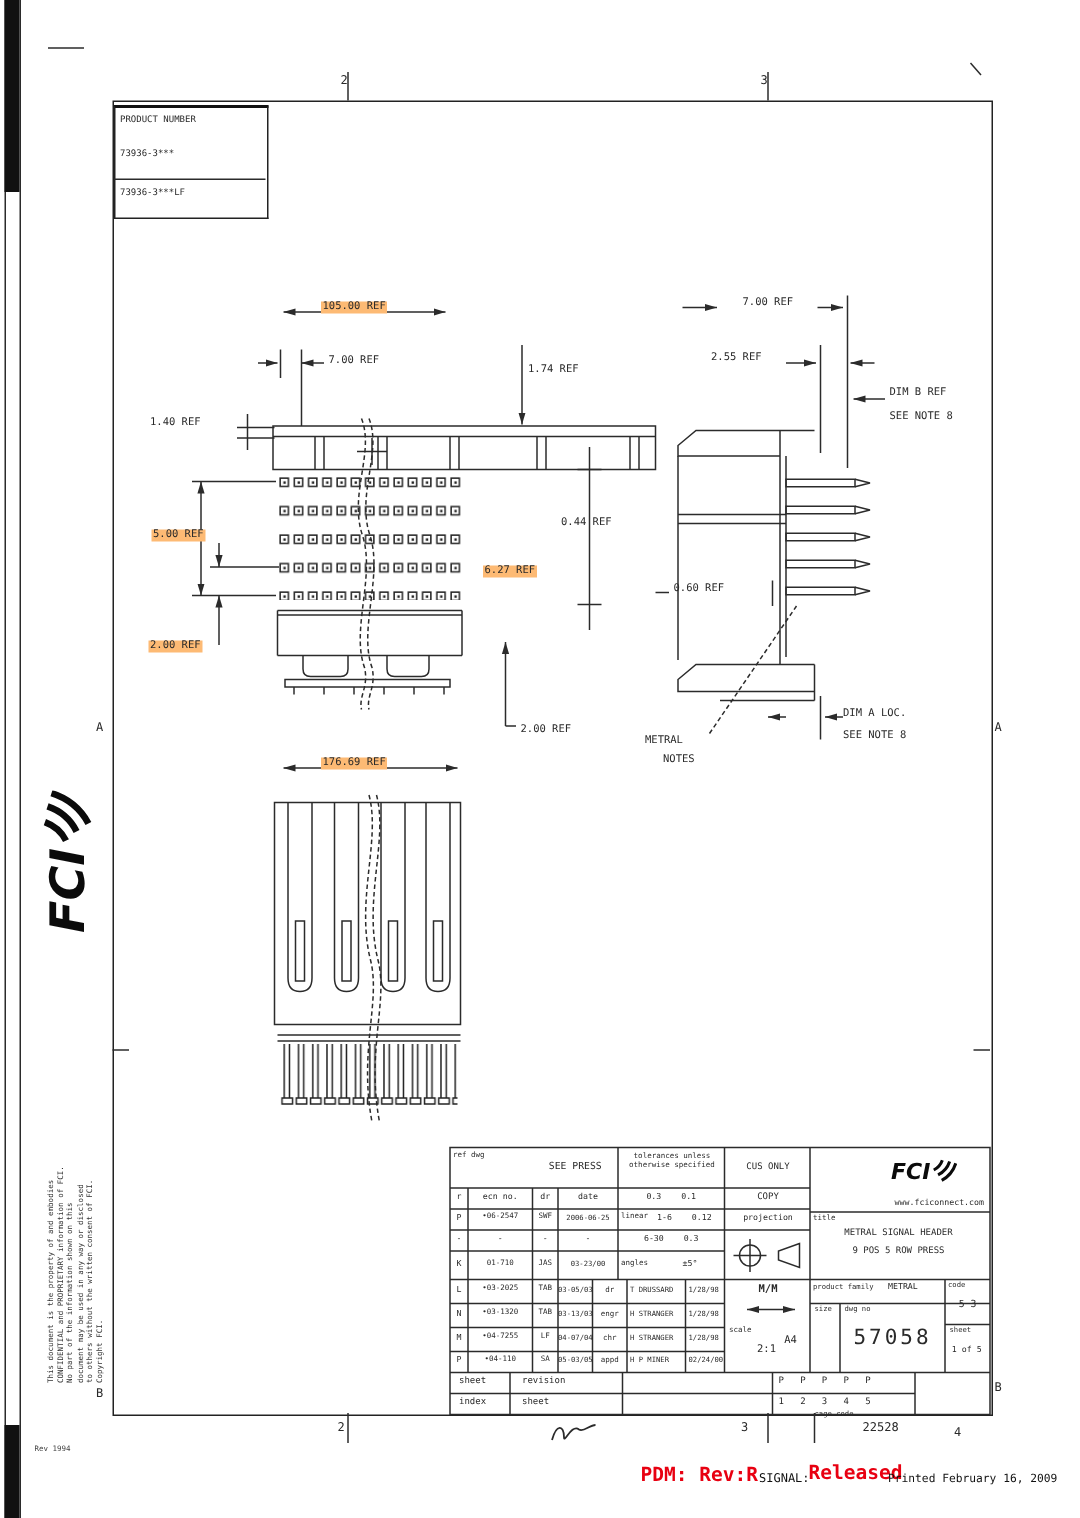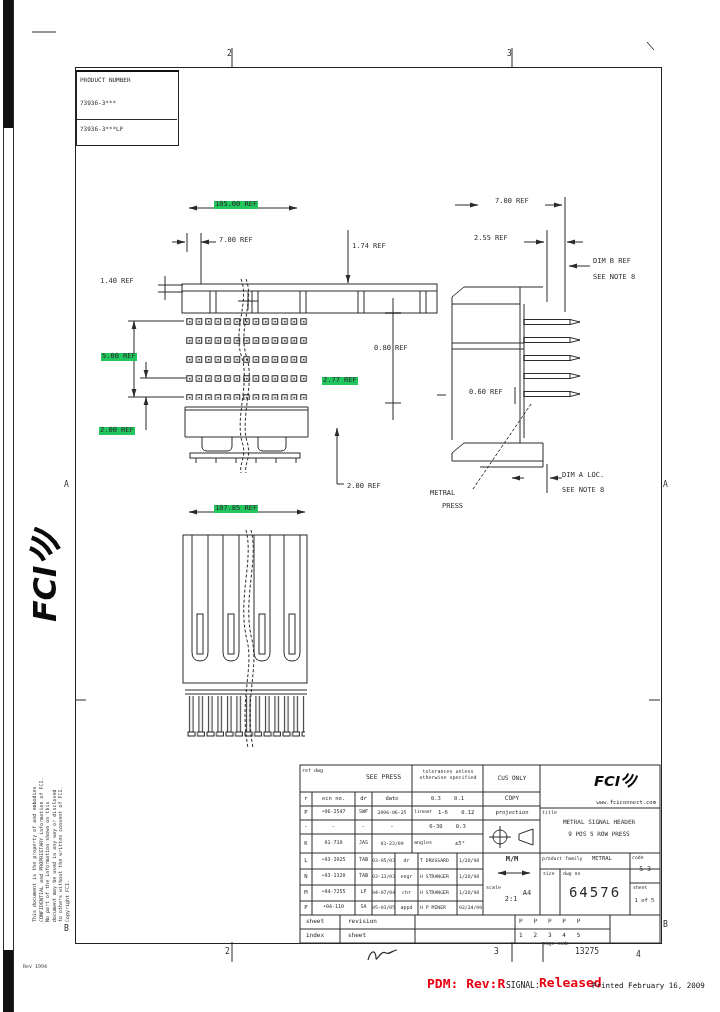--- a/index.html
+++ b/index.html
@@ -5,21 +5,21 @@
   html,body{margin:0;padding:0}
   body{width:720px;height:1012px;position:relative;background:#fff;overflow:hidden;
        font-family:"DejaVu Sans Mono",monospace;}
   .abs{position:absolute}
   .t{position:absolute;font:7px "DejaVu Sans Mono",monospace;color:#2a2a2a;white-space:pre;z-index:3;line-height:1.1}
   .f45{font-size:4.8px}.f5{font-size:5px}.f55{font-size:5.5px}.f6{font-size:6px}
   .f65{font-size:6.5px}.f7{font-size:7px}.f8{font-size:8px}
   .f13{font-size:13px;font-weight:bold}.f14{font-size:14px;letter-spacing:2px}
   .red{color:#e80011}
   .c{text-align:center}.r{text-align:right}
-  .bg{background:#22c55e;padding:0 1px}
+  .bg{background:#fdba74;padding:0 1px}
   .hl{position:absolute;height:1px;background:#2b2b2b;z-index:2}
   .vl{position:absolute;width:1px;background:#2b2b2b;z-index:2}
   .frame{position:absolute;border:1px solid #222;z-index:1}
   .rot{transform:rotate(-90deg);transform-origin:left top}
   svg{position:absolute;z-index:2;pointer-events:none}
   .conf{font:5px "DejaVu Sans Mono",monospace;color:#333;line-height:6.5px;white-space:nowrap}
 </style>
 </head>
 <body>
 
@@ -53,21 +53,21 @@
 <div class="t f8" style="left:227px;top:50px">2</div>
 <div class="t f8" style="left:507px;top:50px">3</div>
 <div class="t f8" style="left:225px;top:948px">2</div>
 <div class="t f8" style="left:494px;top:948px">3</div>
 <div class="t f8" style="left:636px;top:951px">4</div>
 <div class="t f8" style="left:64px;top:481px">A</div>
 <div class="t f8" style="left:64px;top:925px">B</div>
 <div class="t f8" style="left:663px;top:481px">A</div>
 <div class="t f8" style="left:663px;top:921px">B</div>
 <div class="t f45" style="left:543px;top:941px">cage code</div>
-<div class="t f8" style="left:575px;top:948px">13275</div>
+<div class="t f8" style="left:575px;top:948px">22528</div>
 <div class="t f5" style="left:23px;top:964px;color:#444">Rev 1994</div>
 
 <div class="abs" style="left:76px;top:70px;width:101px;height:73px;border:1px solid #222;border-top:2px solid #111;z-index:2"></div>
 <div class="t f6" style="left:80px;top:77px">PRODUCT NUMBER</div>
 <div class="t f6" style="left:80px;top:100px">73936-3***</div>
 <div class="hl" style="left:76px;top:119px;width:101px"></div>
 <div class="t f6" style="left:80px;top:126px">73936-3***LF</div>
 
 <svg width="720" height="1012" viewBox="0 0 720 1012" style="left:0;top:0">
 <defs>
@@ -266,32 +266,32 @@
     </g>
   </svg>
 </div>
 
 <div class="t bg" style="left:214px;top:201px">105.00 REF</div>
 <div class="t" style="left:219px;top:237px">7.00 REF</div>
 <div class="t" style="left:100px;top:278px">1.40 REF</div>
 <div class="t bg" style="left:101px;top:353px">5.00 REF</div>
 <div class="t bg" style="left:99px;top:427px">2.00 REF</div>
 <div class="t" style="left:352px;top:243px">1.74 REF</div>
-<div class="t" style="left:374px;top:345px">0.80 REF</div>
-<div class="t bg" style="left:322px;top:377px">2.77 REF</div>
+<div class="t" style="left:374px;top:345px">0.44 REF</div>
+<div class="t bg" style="left:322px;top:377px">6.27 REF</div>
 <div class="t" style="left:347px;top:483px">2.00 REF</div>
-<div class="t bg" style="left:214px;top:505px">107.85 REF</div>
+<div class="t bg" style="left:214px;top:505px">176.69 REF</div>
 
 <div class="t" style="left:495px;top:198px">7.00 REF</div>
 <div class="t" style="left:474px;top:235px">2.55 REF</div>
 <div class="t" style="left:593px;top:258px">DIM B REF</div>
 <div class="t" style="left:593px;top:274px">SEE NOTE 8</div>
-<div class="t" style="left:469px;top:389px">0.60 REF</div>
+<div class="t" style="left:449px;top:389px">0.60 REF</div>
 <div class="t" style="left:430px;top:490px">METRAL</div>
-<div class="t" style="left:442px;top:503px">PRESS</div>
+<div class="t" style="left:442px;top:503px">NOTES</div>
 <div class="t" style="left:562px;top:472px">DIM A LOC.</div>
 <div class="t" style="left:562px;top:487px">SEE NOTE 8</div>
 
 <div class="t f5" style="left:302px;top:768px">ref dwg</div>
 <div class="t f65 c" style="left:355px;top:774px;width:57px">SEE PRESS</div>
 <div class="t f5 c" style="left:414px;top:769px;width:68px;white-space:normal;line-height:5.8px">tolerances unless otherwise specified</div>
 <div class="t f6 c" style="left:484px;top:775px;width:56px">CUS ONLY</div>
 <div class="t f55 r" style="left:546px;top:799px;width:110px">www.fciconnect.com</div>
 
 <div class="t f55 c" style="left:300px;top:795px;width:12px">r</div>
@@ -361,21 +361,21 @@
 <div class="t f5" style="left:542px;top:810px">title</div>
 <div class="t f6 c" style="left:540px;top:819px;width:118px">METRAL SIGNAL HEADER</div>
 <div class="t f6 c" style="left:540px;top:831px;width:118px">9 POS 5 ROW PRESS</div>
 <div class="t f45" style="left:542px;top:856px">product family</div>
 <div class="t f55" style="left:592px;top:855px">METRAL</div>
 <div class="t f45" style="left:632px;top:855px">code</div>
 <div class="t f65 c" style="left:632px;top:866px;width:26px">5 3</div>
 <div class="t f45" style="left:543px;top:871px">size</div>
 <div class="t f7 c" style="left:520px;top:890px;width:14px">A4</div>
 <div class="t f45" style="left:563px;top:871px">dwg no</div>
-<div class="t f14 c" style="left:562px;top:885px;width:66px">64576</div>
+<div class="t f14 c" style="left:562px;top:885px;width:66px">57058</div>
 <div class="t f45" style="left:633px;top:885px">sheet</div>
 <div class="t f55 c" style="left:631px;top:897px;width:27px">1 of 5</div>
 
 <div class="t f6" style="left:306px;top:918px">sheet</div>
 <div class="t f6" style="left:306px;top:932px">index</div>
 <div class="t f6" style="left:348px;top:918px">revision</div>
 <div class="t f6" style="left:348px;top:932px">sheet</div>
 <div class="t f6" style="left:519px;top:918px">P   P   P   P   P</div>
 <div class="t f6" style="left:519px;top:932px">1   2   3   4   5</div>
 

